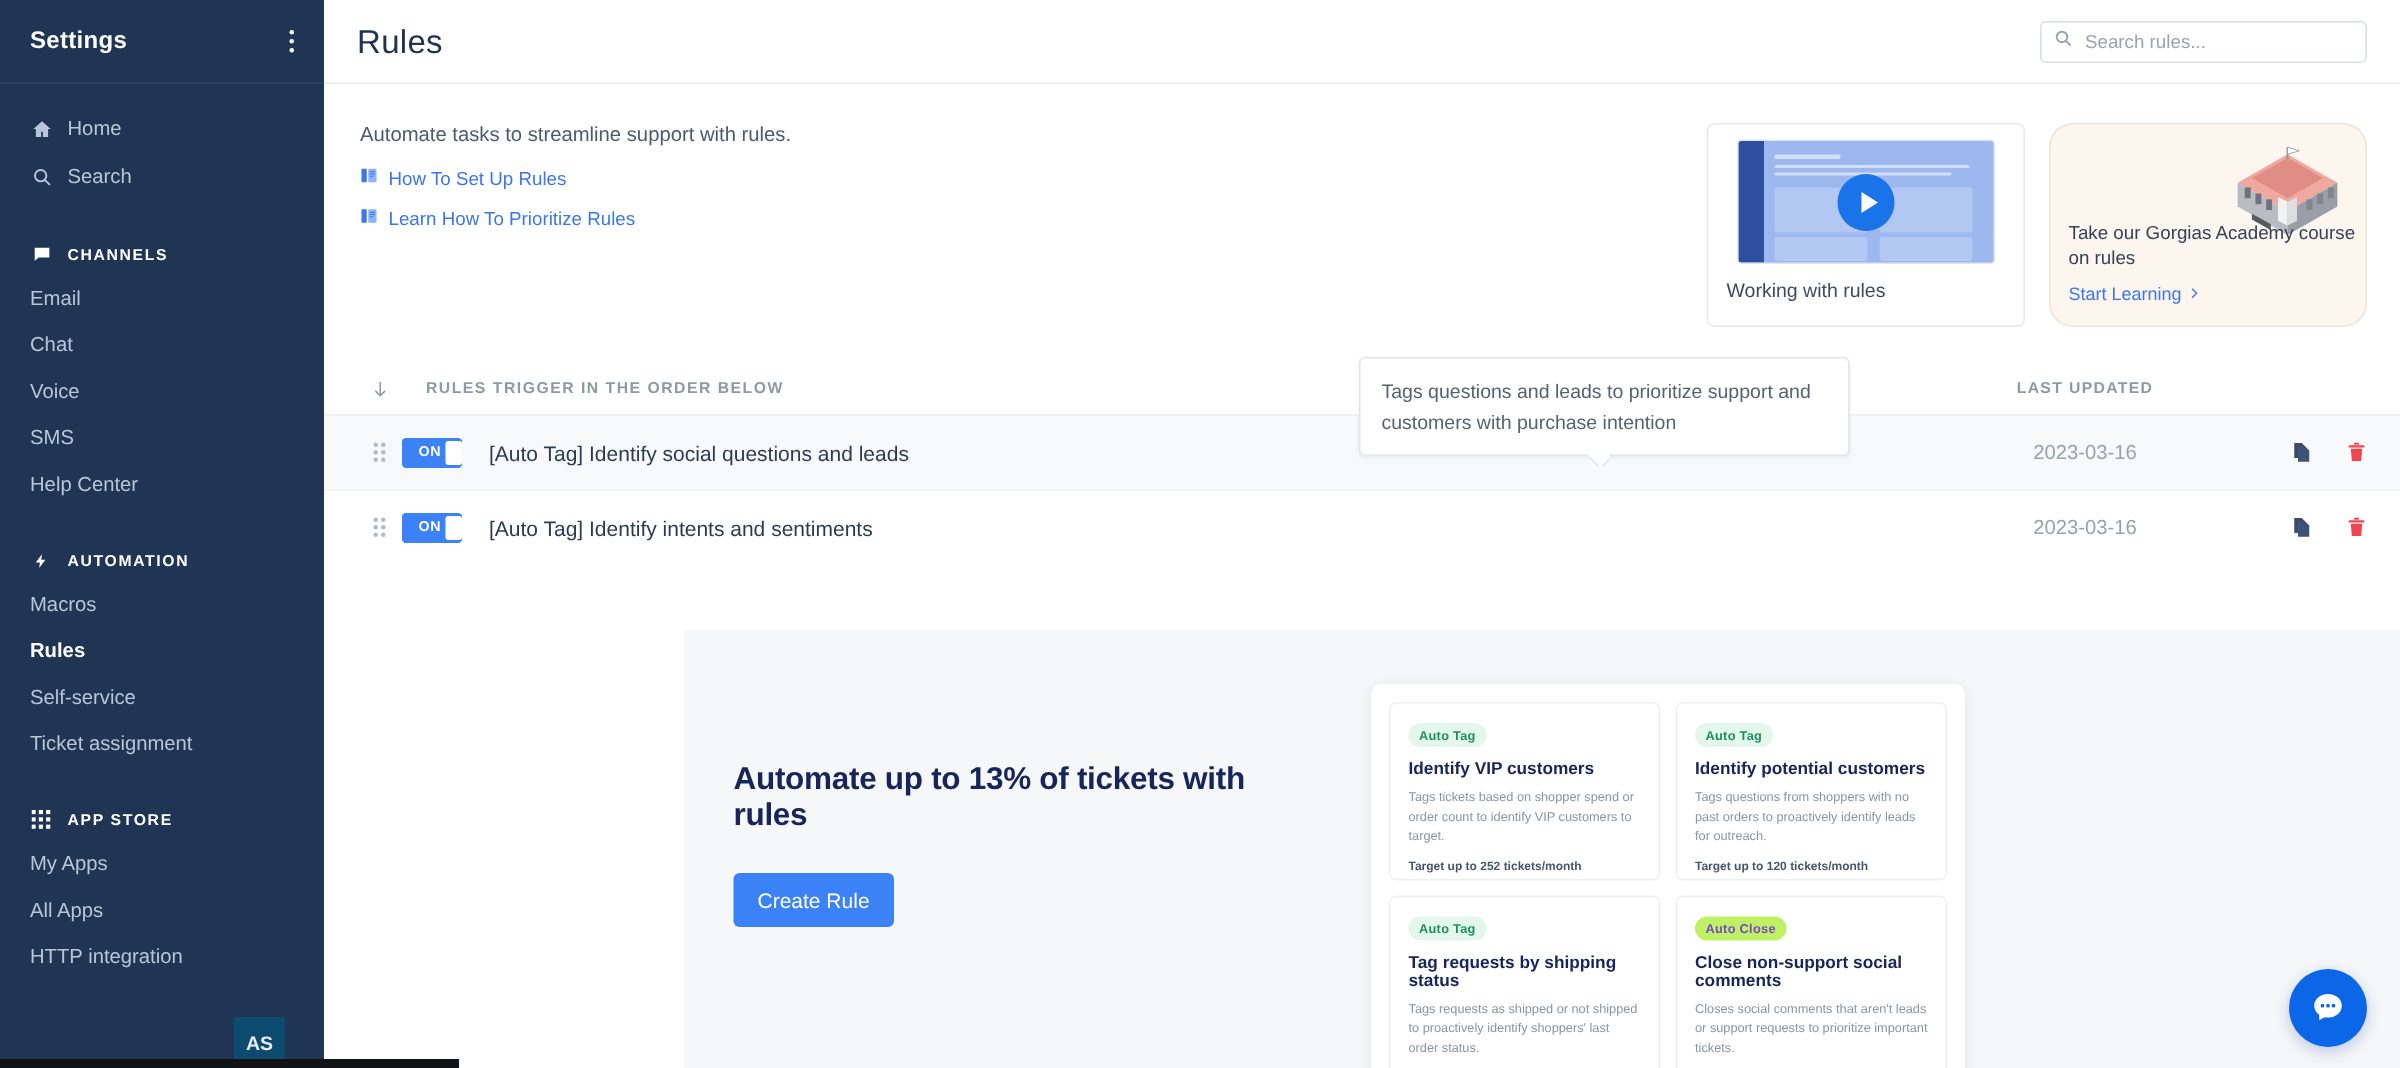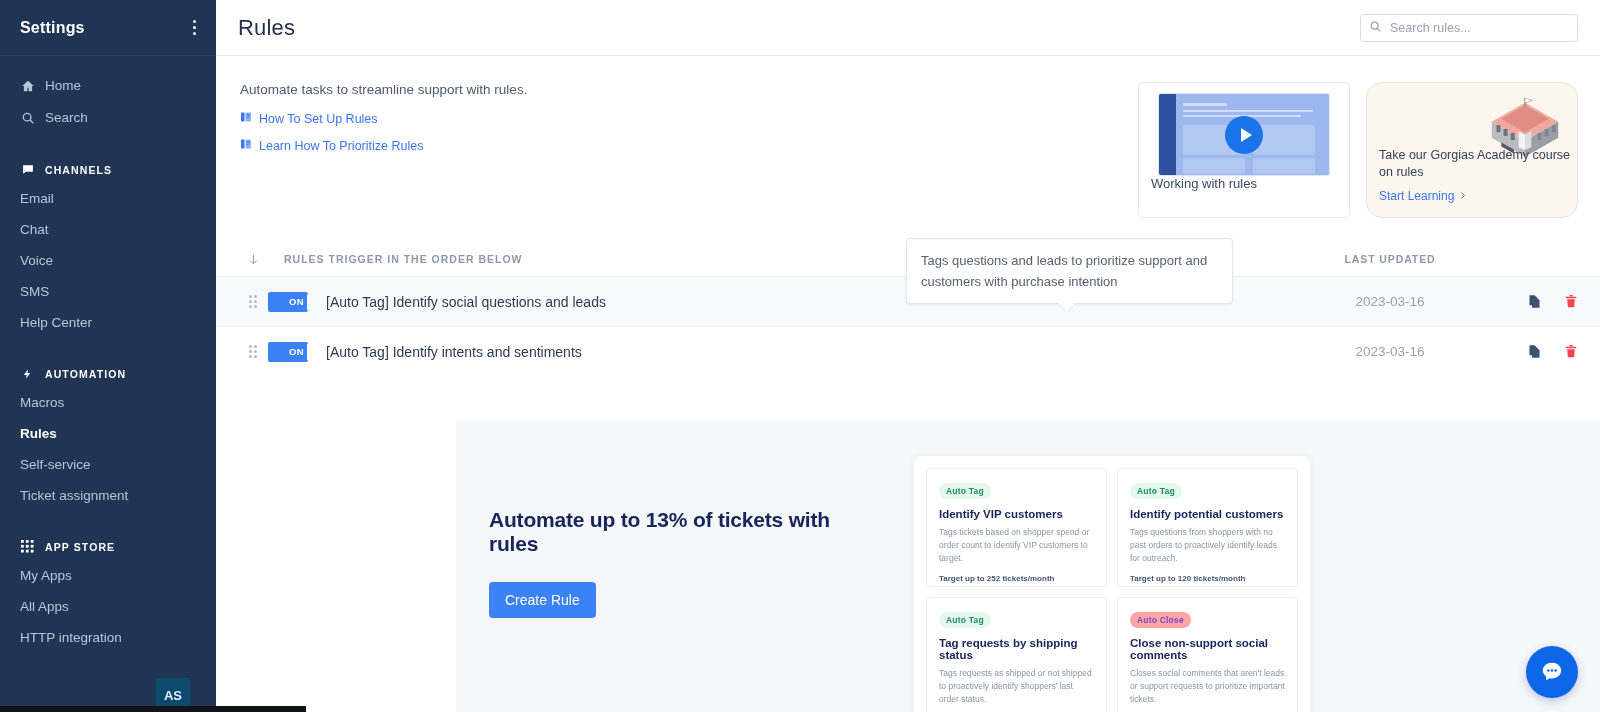--- a/index.html
+++ b/index.html
@@ -117,21 +117,21 @@
   .playbtn {
     position: absolute; left: 50%; top: 50%; transform: translate(-50%,-50%);
     width: 38px; height: 38px; border-radius: 50%; background: #1a73e8;
     display: flex; align-items: center; justify-content: center;
   }
   .playbtn i {
     width: 0; height: 0; border-left: 11px solid #fff;
     border-top: 7px solid transparent; border-bottom: 7px solid transparent;
     margin-left: 4px; display: block;
   }
-  .card-video .cap { font-size: 13px; color: #3b4a61; align-self: flex-start; padding-left: 2px; }
+  .card-video .cap { font-size: 13px; color: #3b4a61; margin-top: 10px; align-self: flex-start; padding-left: 2px; }
 
   .card-academy {
     width: 212px; height: 136px; border: 1px solid #eee3d7; border-radius: 16px;
     background: #fdf6ee; position: relative; padding: 10px 12px; overflow: hidden;
   }
   .acad-text { position: absolute; left: 12px; bottom: 36px; font-size: 12.5px; color: #33405a; line-height: 17px; }
   .acad-link { position: absolute; left: 12px; bottom: 14px; font-size: 12px; color: #3b76f0; cursor: pointer;
                display: flex; align-items: center; gap: 4px; }
   .bldg { position: absolute; right: 4px; top: 4px; width: 96px; height: 76px; }
 
@@ -159,21 +159,21 @@
   .rule-row.hl { background: #f8f9fb; }
   .rule-row:last-of-type { border-bottom: 1px solid #edf0f3; }
   .grip { width: 30px; display: flex; justify-content: center; cursor: grab; }
   .grip .dots { display: grid; grid-template-columns: 3px 3px; gap: 2px; }
   .grip .dots i { width: 3px; height: 3px; background: #b2bac6; border-radius: 50%; display: block; }
   .toggle {
     width: 40px; height: 20px; border-radius: 3px; background: #3b82f6;
     display: flex; align-items: center; cursor: pointer; flex: 0 0 40px;
     box-shadow: inset 0 0 0 1px #3b82f6;
   }
-  .toggle .lbl { font-size: 9.5px; font-weight: bold; color: #ffffff; padding-left: 21px; letter-spacing: .4px; }
+  .toggle .lbl { font-size: 9.5px; font-weight: bold; color: #ffffff; padding-left: 11px; letter-spacing: .4px; }
   .toggle .knob { width: 13px; height: 16px; background: #ffffff; border-radius: 2px; margin-left: 3px; }
   .rule-name { flex: 1; font-size: 14px; color: #2b3b57; padding-left: 18px; cursor: pointer; }
   .rule-date { width: 200px; text-align: center; font-size: 13.5px; color: #97a1b0; }
   .rule-acts { width: 88px; display: flex; align-items: center; justify-content: flex-end; gap: 22px; }
   .act { cursor: pointer; display: flex; }
 
   
   .tooltip {
     position: absolute; left: 690px; top: 238px; width: 327px;
     background: #ffffff; border: 1px solid #e2e6ec; border-radius: 4px;
@@ -210,21 +210,21 @@
   }
   .tcard {
     border: 1px solid #eceff3; border-radius: 5px; background: #fff;
     padding: 11px 12px 12px 12px; height: 119px; overflow: hidden;
   }
   .tbadge {
     display: inline-block; font-size: 8.5px; font-weight: bold; letter-spacing: .2px;
     padding: 3px 7px; border-radius: 9px; margin-bottom: 9px;
   }
   .tbadge.tag { background: #e4f7ed; color: #1e8f63; }
-  .tbadge.close { background: #fca5a5; color: #7b47c9; }
+  .tbadge.close { background: #bef264; color: #7b47c9; }
   .tname { font-size: 11.5px; font-weight: bold; color: #16255a; margin-bottom: 6px; }
   .tdesc { font-size: 8.5px; color: #8a94a4; line-height: 13px; }
   .tmeta { font-size: 8px; color: #46566e; margin-top: 9px; font-weight: bold; }
 
   
   .chat-fab {
     position: absolute; right: 22px; bottom: 14px;
     width: 52px; height: 52px; border-radius: 50%; background: #0b66e8;
     display: flex; align-items: center; justify-content: center; cursor: pointer;
     box-shadow: 0 3px 10px rgba(10,60,150,.25); z-index: 40;

